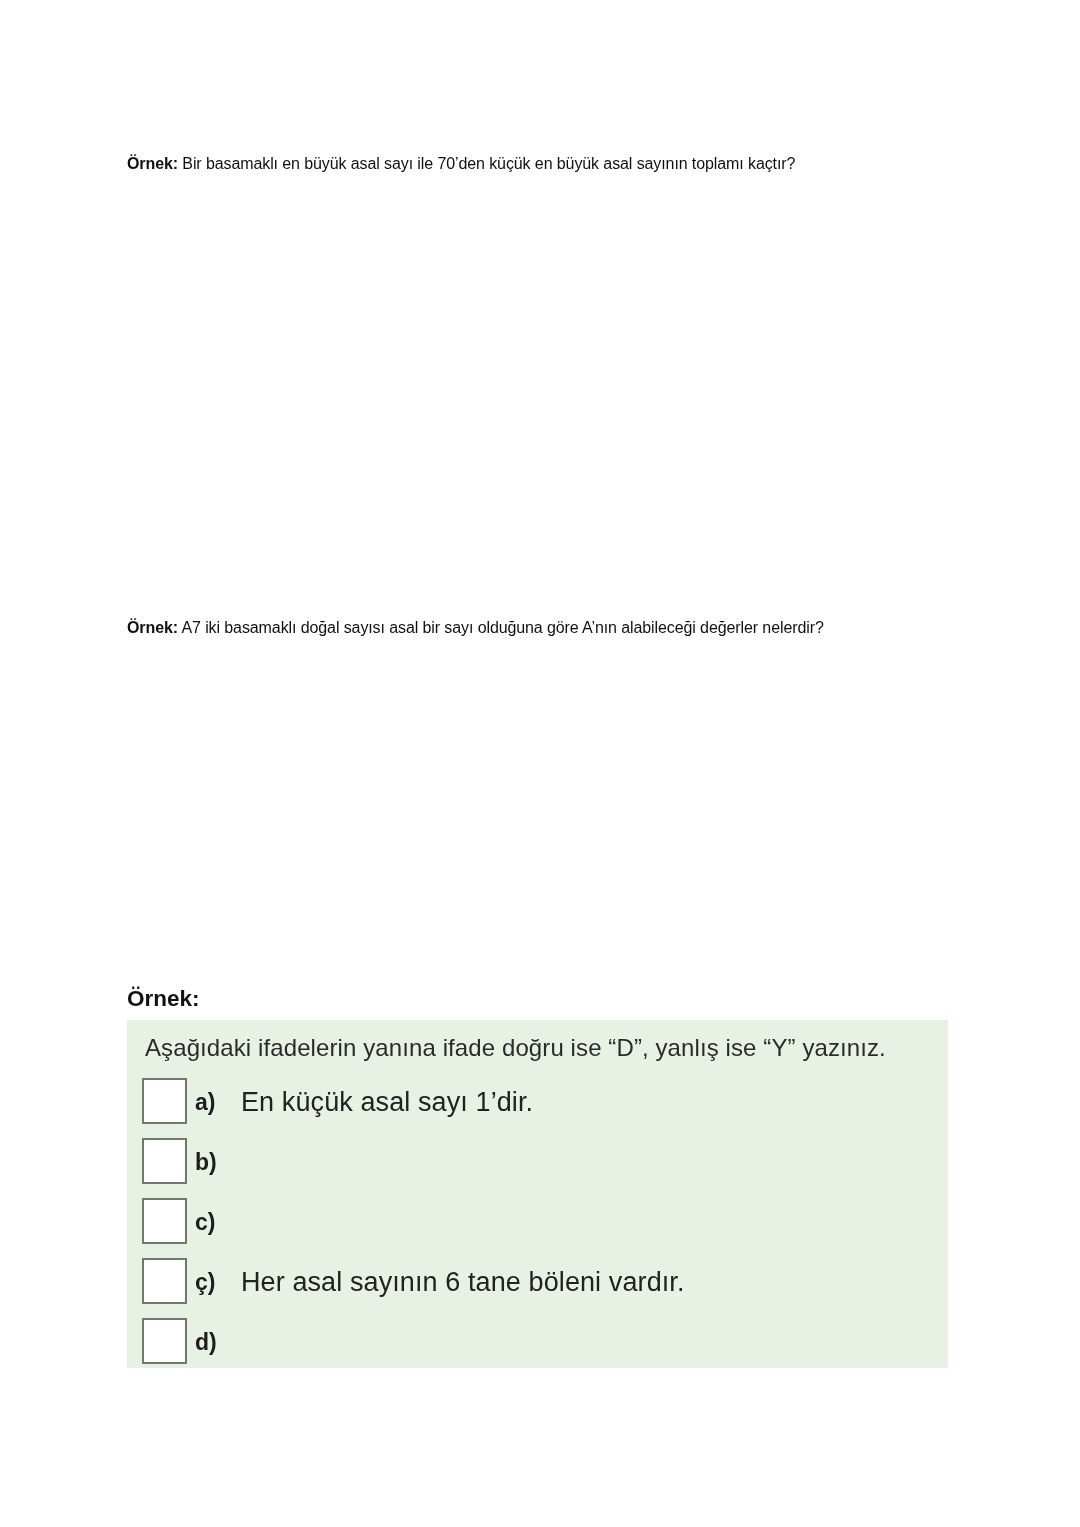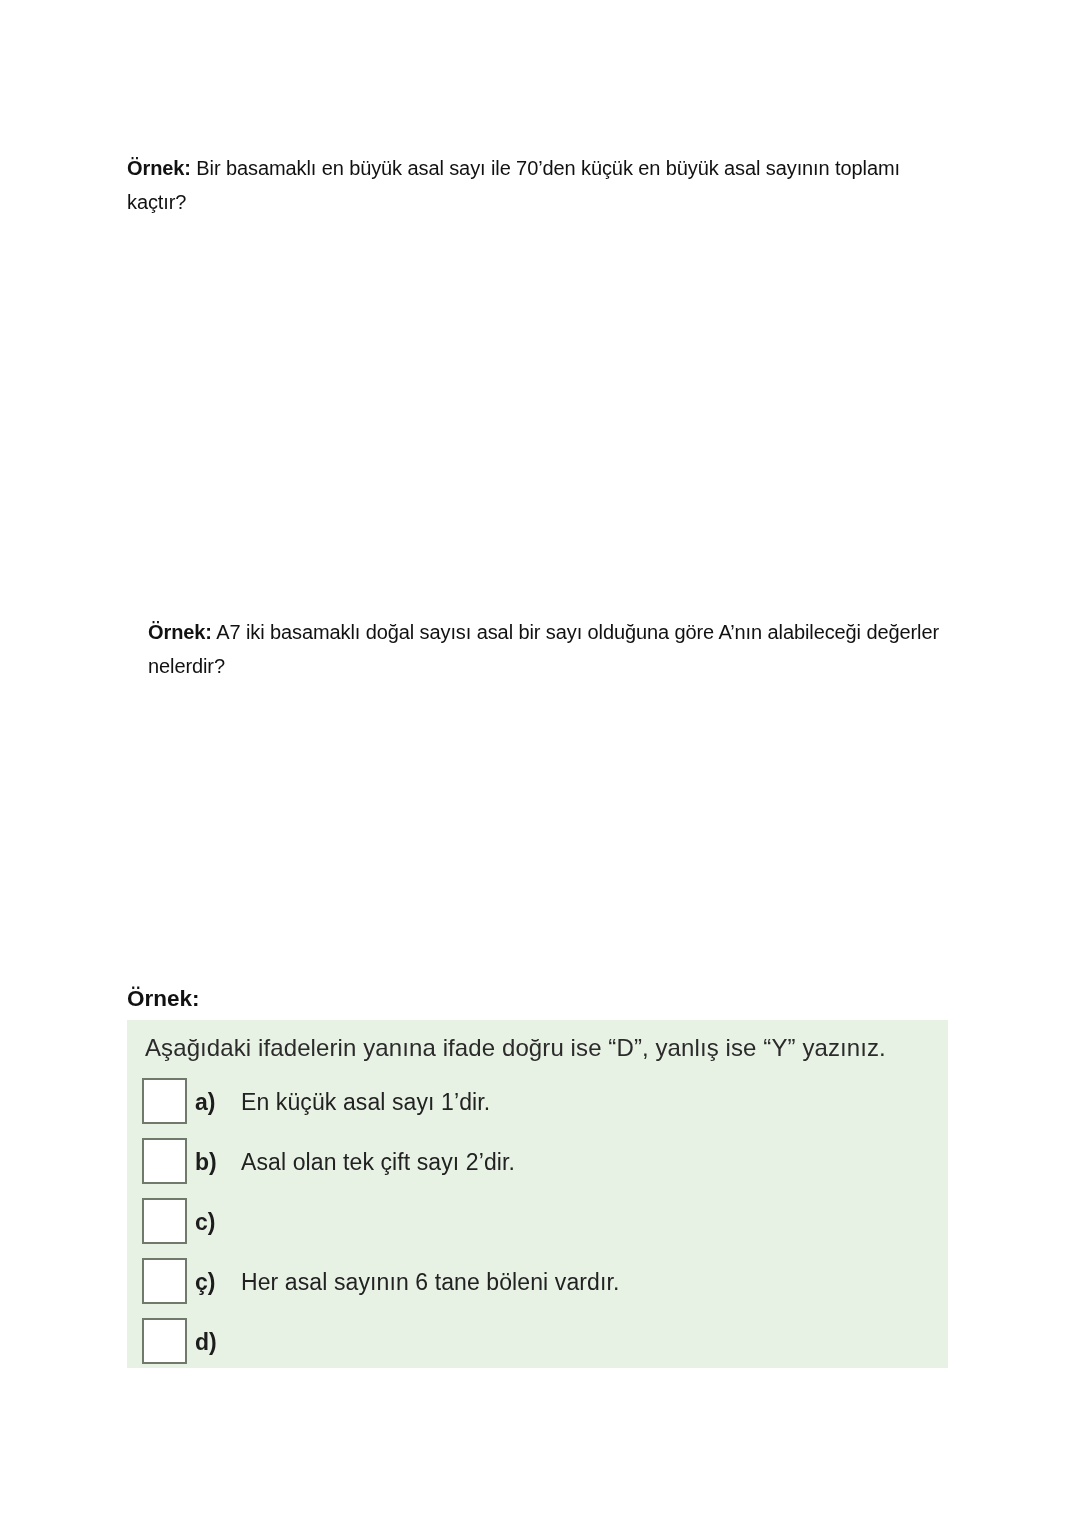--- a/index.html
+++ b/index.html
@@ -17,31 +17,31 @@
     height: 1527px;
     background: #ffffff;
     overflow: hidden;
   }
 
   
   .problem {
     position: absolute;
     left: 127px;
     width: 812px;
-    font-size: 20px;
+    font-size: 16px;
     line-height: 34px;
     color: #111111;
     letter-spacing: -0.1px;
   }
   .problem .lead {
     font-weight: bold;
   }
 
   .problem-1 { top: 131px; }
-  .problem-2 { top: 595px; margin-left: 21px; }
+  .problem-2 { top: 595px; }
 
   
   .ornek-label {
     position: absolute;
     left: 127px;
     top: 984px;
     font-size: 22.5px;
     line-height: 30px;
     font-weight: bold;
     color: #111111;
@@ -102,21 +102,21 @@
     font-size: 23px;
     font-weight: bold;
     color: #1d1d1d;
   }
 
   .gb-text {
     position: absolute;
     left: 114px;
     top: 50%;
     transform: translateY(-50%);
-    font-size: 23px;
+    font-size: 27px;
     color: #222222;
     white-space: nowrap;
     letter-spacing: 0.1px;
   }
 </style>
 </head>
 <body>
 
 <div class="page">
 
@@ -138,21 +138,20 @@
 
       <div class="gb-item">
         <span class="gb-checkbox"></span>
         <span class="gb-letter">a)</span>
         <span class="gb-text">En küçük asal sayı 1’dir.</span>
       </div>
 
       <div class="gb-item">
         <span class="gb-checkbox"></span>
         <span class="gb-letter">b)</span>
-        <span class="gb-text">Asal olan tek çift sayı 2’dir.</span>
       </div>
 
       <div class="gb-item">
         <span class="gb-checkbox"></span>
         <span class="gb-letter">c)</span>
       </div>
 
       <div class="gb-item">
         <span class="gb-checkbox"></span>
         <span class="gb-letter">ç)</span>

